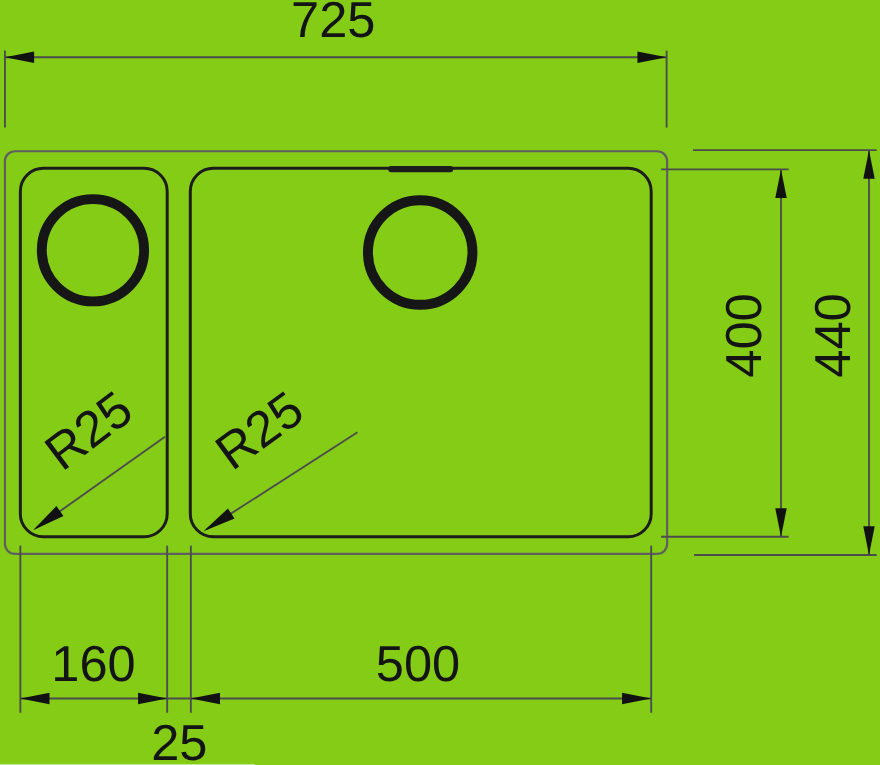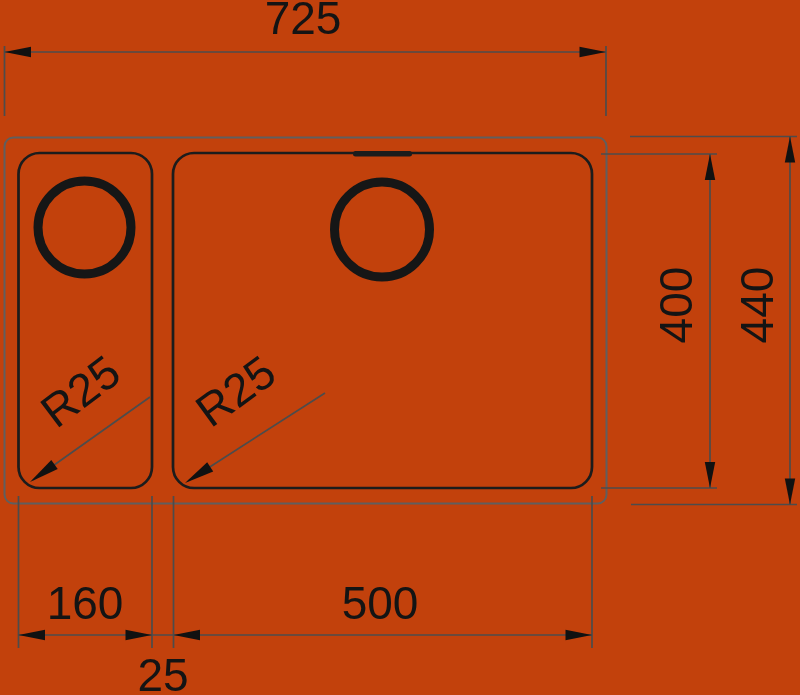--- a/index.html
+++ b/index.html
@@ -4,21 +4,21 @@
 <style>
   html, body {
     margin: 0;
     padding: 0;
     background: #ffffff;
   }
   .stage {
     position: relative;
     width: 800px;
     height: 695px;
-    background: #c2410c;
+    background: #84cc16;
     overflow: hidden;
   }
   svg {
     display: block;
   }
   .dim-text {
     font-family: "Liberation Sans", "DejaVu Sans", sans-serif;
     font-size: 46px;
     fill: #141414;
   }

